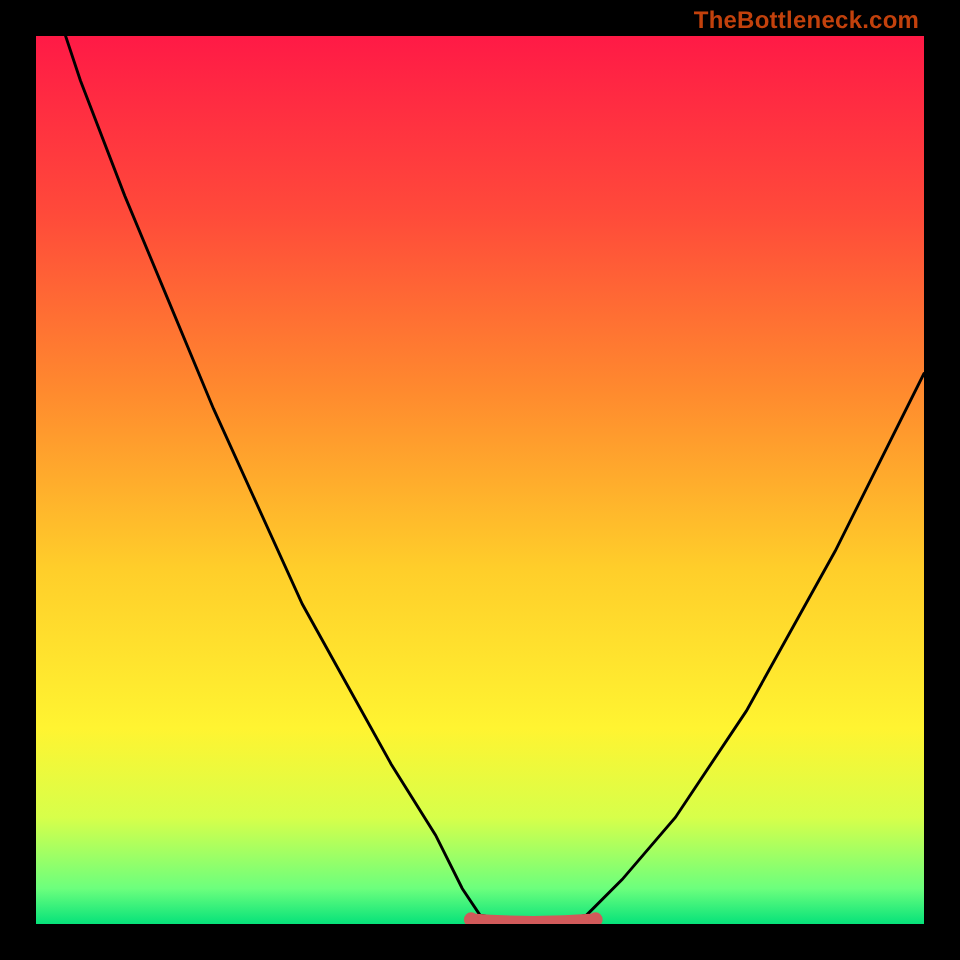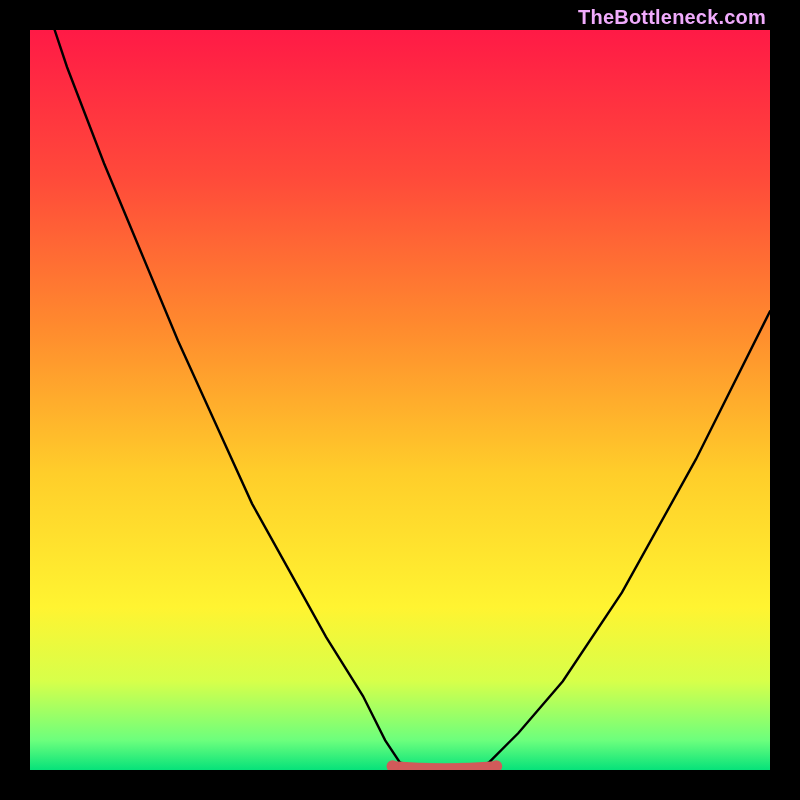--- a/index.html
+++ b/index.html
@@ -25,21 +25,21 @@
     width: 740px;
     height: 740px;
   }
   .watermark {
     position: absolute;
     top: 6px;
     right: 34px;
     font-family: Arial, Helvetica, sans-serif;
     font-size: 20px;
     font-weight: 600;
-    color: #f0abfc;
+    color: #c2410c;
     letter-spacing: 0.2px;
   }
   svg { display: block; }
 </style>
 </head>
 <body>
 
 <div class="frame">
   <svg class="plot" viewBox="0 0 740 740">
     <defs>

